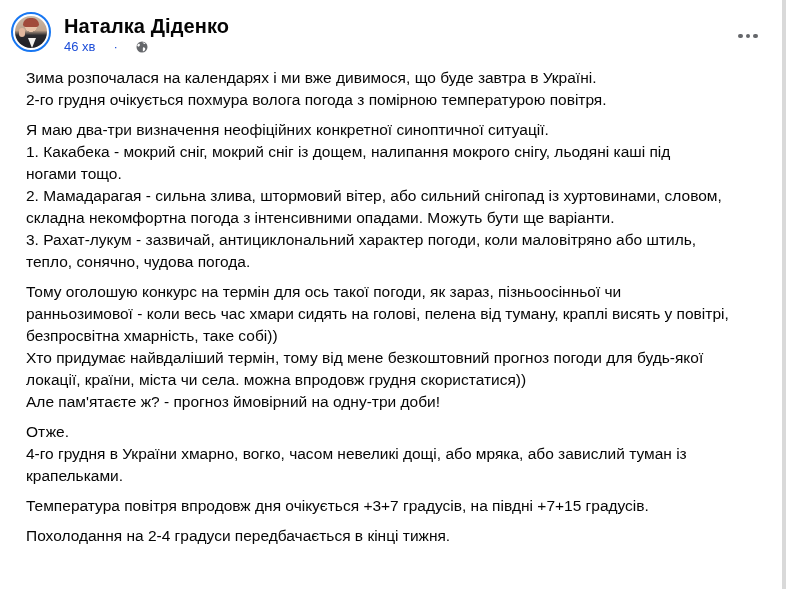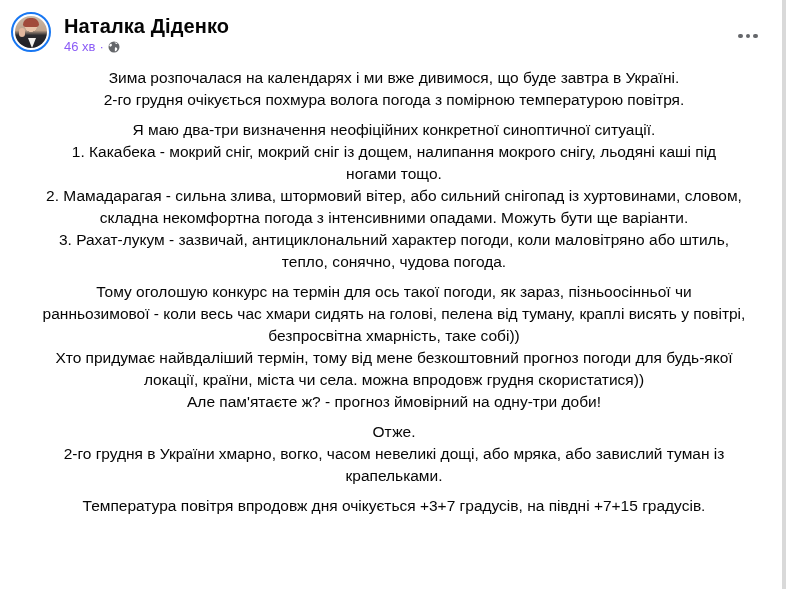--- a/index.html
+++ b/index.html
@@ -20,29 +20,29 @@
     background: radial-gradient(circle at 50% 30%, #e8c3a8 0 22%, transparent 23%),
                 linear-gradient(180deg, #c9b8a6 0%, #bfa38c 45%, #2b2b2f 60%, #1f1f24 100%);
   }
   .avatar-hair { position:absolute; left:8px; top:2px; width:16px; height:9px; border-radius:8px 8px 3px 3px; background:#a14a3a; }
   .avatar-hand { position:absolute; left:4px; top:12px; width:6px; height:9px; border-radius:3px; background:#e2b89e; }
   .avatar-collar { position:absolute; left:13px; top:22px; width:8px; height:10px; background:#f3f1ee; clip-path:polygon(0 0,100% 0,50% 100%); }
   .name {
     position:absolute; left:56px; top:6px; font-size:20px; font-weight:bold; color:#050505;
     letter-spacing:0.1px;
   }
-  .meta { position:absolute; left:56px; top:30px; font-size:13px; color:#8b5cf6; display:flex; align-items:center; gap:4px; }
+  .meta { position:absolute; left:56px; top:30px; font-size:13px; color:#1d4ed8; display:flex; align-items:center; gap:18px; }
   .globe-icon { width:12px; height:12px; display:inline-block; }
   .more-button {
     position:absolute; left:727px; top:20px; width:26px; height:14px; display:flex; align-items:center;
     justify-content:center; gap:3px; cursor:pointer;
   }
   .dot { width:4.5px; height:4.5px; border-radius:50%; background:#65676b; }
   .body-text { position:absolute; left:11px; top:67px; width:760px; font-size:15.5px; line-height:22px; color:#050505; }
-  .para { margin:0 0 8px 6px; white-space:pre-line;text-align:center; }
+  .para { margin:0 0 8px 15px; white-space:pre-line; }
 </style>
 </head>
 <body>
 
 <div class="post">
   <div class="header">
     <div class="avatar">
       <div class="avatar-img">
         <div class="avatar-hair"></div>
         <div class="avatar-hand"></div>
@@ -79,18 +79,19 @@
 складна некомфортна погода з інтенсивними опадами. Можуть бути ще варіанти.
 3. Рахат-лукум - зазвичай, антициклональний характер погоди, коли маловітряно або штиль,
 тепло, сонячно, чудова погода.</p>
     <p class="para">Тому оголошую конкурс на термін для ось такої погоди, як зараз, пізньоосінньої чи
 ранньозимової - коли весь час хмари сидять на голові, пелена від туману, краплі висять у повітрі,
 безпросвітна хмарність, таке собі))
 Хто придумає найвдаліший термін, тому від мене безкоштовний прогноз погоди для будь-якої
 локації, країни, міста чи села. можна впродовж грудня скористатися))
 Але пам'ятаєте ж? - прогноз ймовірний на одну-три доби!</p>
     <p class="para">Отже.
-2-го грудня в України хмарно, вогко, часом невеликі дощі, або мряка, або завислий туман із
+4-го грудня в України хмарно, вогко, часом невеликі дощі, або мряка, або завислий туман із
 крапельками.</p>
     <p class="para">Температура повітря впродовж дня очікується +3+7 градусів, на півдні +7+15 градусів.</p>
+    <p class="para">Похолодання на 2-4 градуси передбачається в кінці тижня.</p>
   </div>
 </div>
 <div class="scroll-edge"></div>
 
 </body></html>

